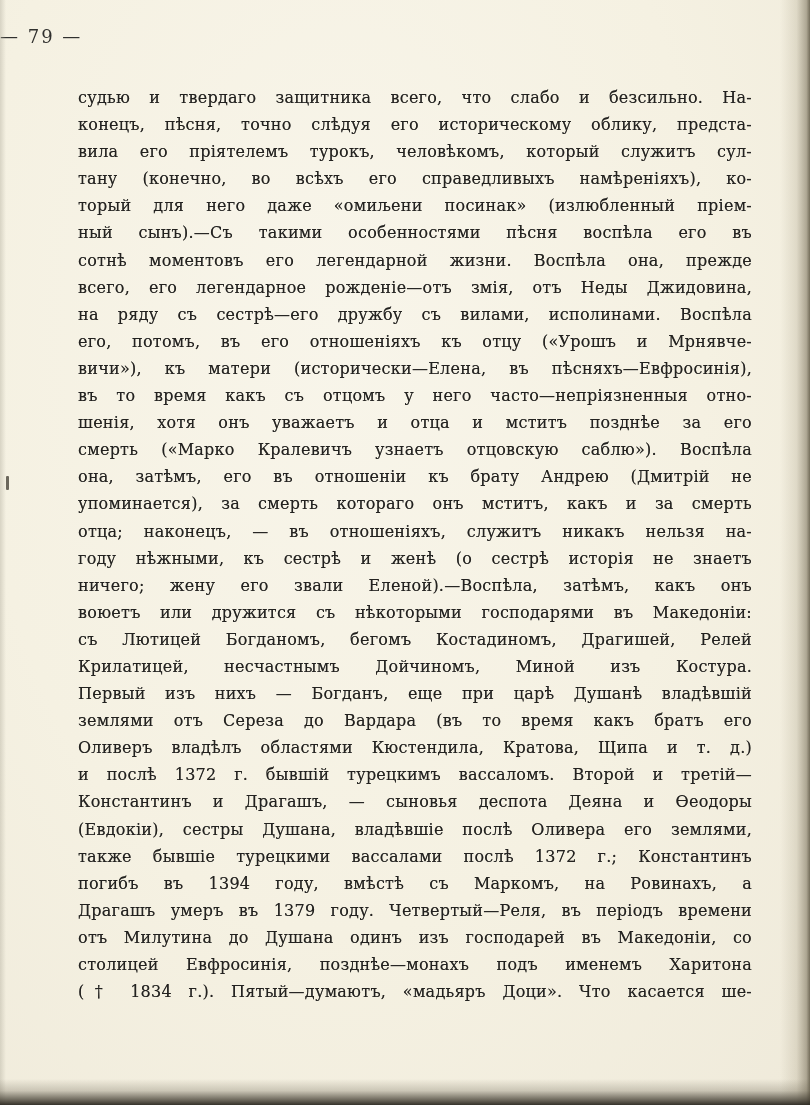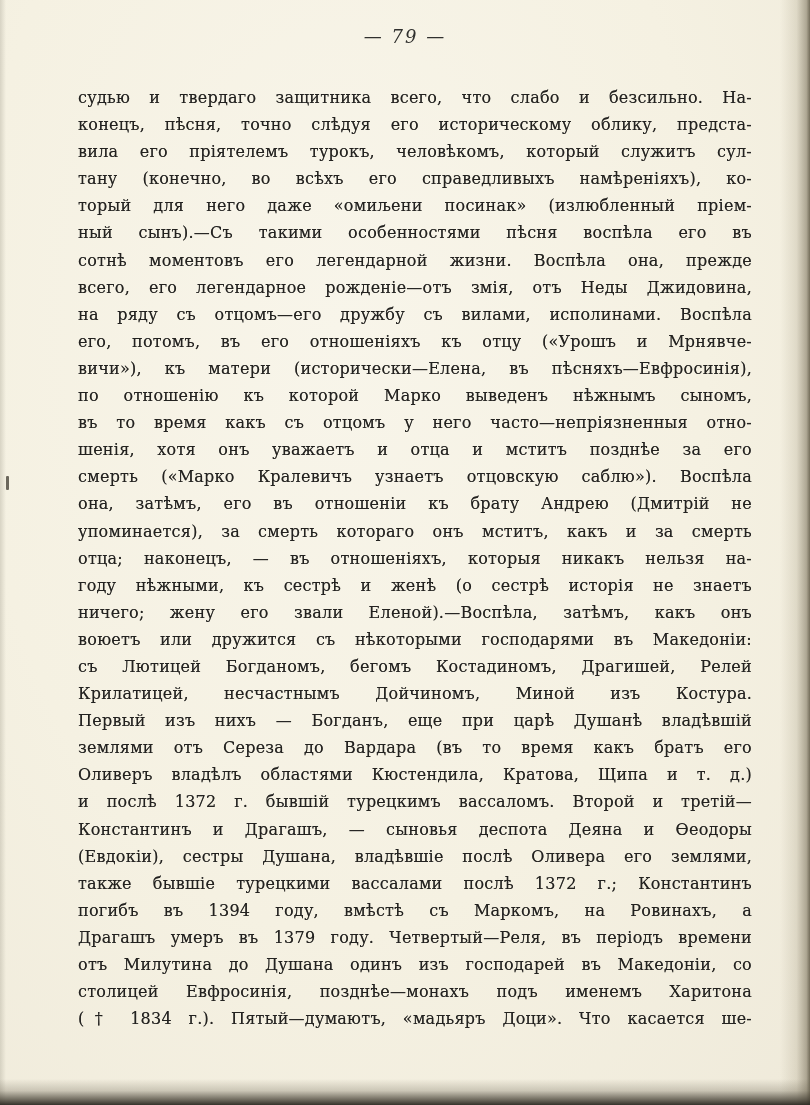--- a/index.html
+++ b/index.html
@@ -57,25 +57,23 @@
     width: 3px;
     height: 14px;
     background: #6b675c;
     border-radius: 1px;
   }
   .page-number {
     position: absolute;
     top: 26px;
     left: 0;
     width: 100%;
-    text-align: center;
     font-size: 18px;
     letter-spacing: 2px;
     color: #30302e;
-    font-style: italic;
   }
   .text-block {
     position: absolute;
     top: 84px;
     left: 62px;
     width: 690px;
   }
   .text-line {
     font-size: 16px;
     line-height: 27.1px;
@@ -97,30 +95,29 @@
 
   <div class="text-block">
       <div class="text-line">судью и твердаго защитника всего, что слабо и безсильно. На-</div>
       <div class="text-line">конецъ, пѣсня, точно слѣдуя его историческому облику, предста-</div>
       <div class="text-line">вила его пріятелемъ турокъ, человѣкомъ, который служитъ сул-</div>
       <div class="text-line">тану (конечно, во всѣхъ его справедливыхъ намѣреніяхъ), ко-</div>
       <div class="text-line">торый для него даже «омиљени посинак» (излюбленный пріем-</div>
       <div class="text-line">ный сынъ).—Съ такими особенностями пѣсня воспѣла его въ</div>
       <div class="text-line">сотнѣ моментовъ его легендарной жизни. Воспѣла она, прежде</div>
       <div class="text-line">всего, его легендарное рожденіе—отъ змія, отъ Неды Джидовина,</div>
-      <div class="text-line">на ряду съ отцомъ—его дружбу съ вилами, исполинами. Воспѣла</div>
+      <div class="text-line">на ряду съ сестрѣ—его дружбу съ вилами, исполинами. Воспѣла</div>
       <div class="text-line">его, потомъ, въ его отношеніяхъ къ отцу («Урошъ и Мрнявче-</div>
       <div class="text-line">вичи»), къ матери (исторически—Елена, въ пѣсняхъ—Евфросинія),</div>
-      <div class="text-line">по отношенію къ которой Марко выведенъ нѣжнымъ сыномъ,</div>
       <div class="text-line">въ то время какъ съ отцомъ у него часто—непріязненныя отно-</div>
       <div class="text-line">шенія, хотя онъ уважаетъ и отца и мститъ позднѣе за его</div>
       <div class="text-line">смерть («Марко Кралевичъ узнаетъ отцовскую саблю»). Воспѣла</div>
       <div class="text-line">она, затѣмъ, его въ отношеніи къ брату Андрею (Дмитрій не</div>
       <div class="text-line">упоминается), за смерть котораго онъ мститъ, какъ и за смерть</div>
-      <div class="text-line">отца; наконецъ, — въ отношеніяхъ, которыя никакъ нельзя на-</div>
+      <div class="text-line">отца; наконецъ, — въ отношеніяхъ, служитъ никакъ нельзя на-</div>
       <div class="text-line">году нѣжными, къ сестрѣ и женѣ (о сестрѣ исторія не знаетъ</div>
       <div class="text-line">ничего; жену его звали Еленой).—Воспѣла, затѣмъ, какъ онъ</div>
       <div class="text-line">воюетъ или дружится съ нѣкоторыми господарями въ Македоніи:</div>
       <div class="text-line">съ Лютицей Богданомъ, бегомъ Костадиномъ, Драгишей, Релей</div>
       <div class="text-line">Крилатицей, несчастнымъ Дойчиномъ, Миной изъ Костура.</div>
       <div class="text-line">Первый изъ нихъ — Богданъ, еще при царѣ Душанѣ владѣвшій</div>
       <div class="text-line">землями отъ Сереза до Вардара (въ то время какъ братъ его</div>
       <div class="text-line">Оливеръ владѣлъ областями Кюстендила, Кратова, Щипа и т. д.)</div>
       <div class="text-line">и послѣ 1372 г. бывшій турецкимъ вассаломъ. Второй и третій—</div>
       <div class="text-line">Константинъ и Драгашъ, — сыновья деспота Деяна и Ѳеодоры</div>

